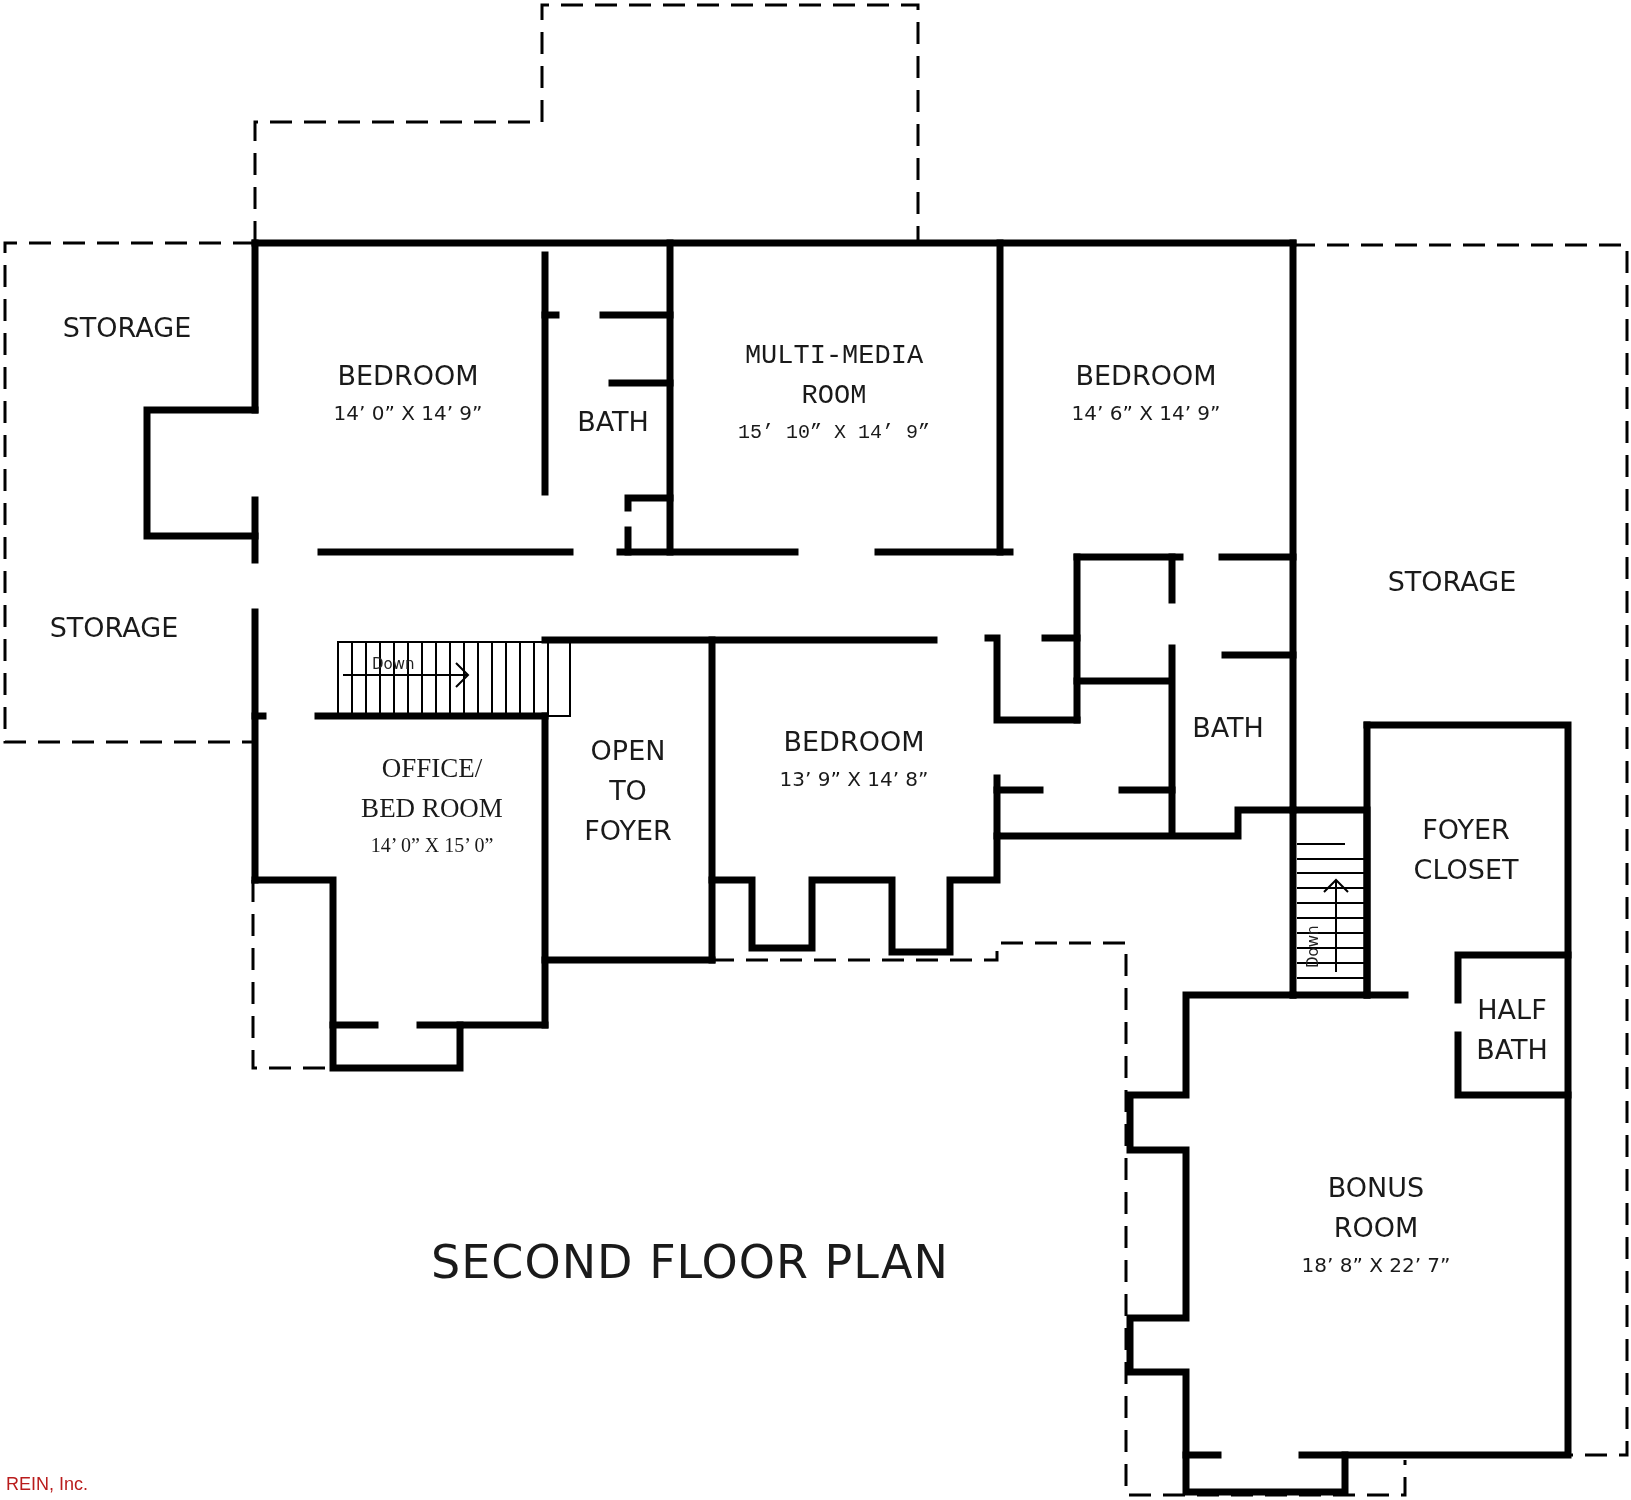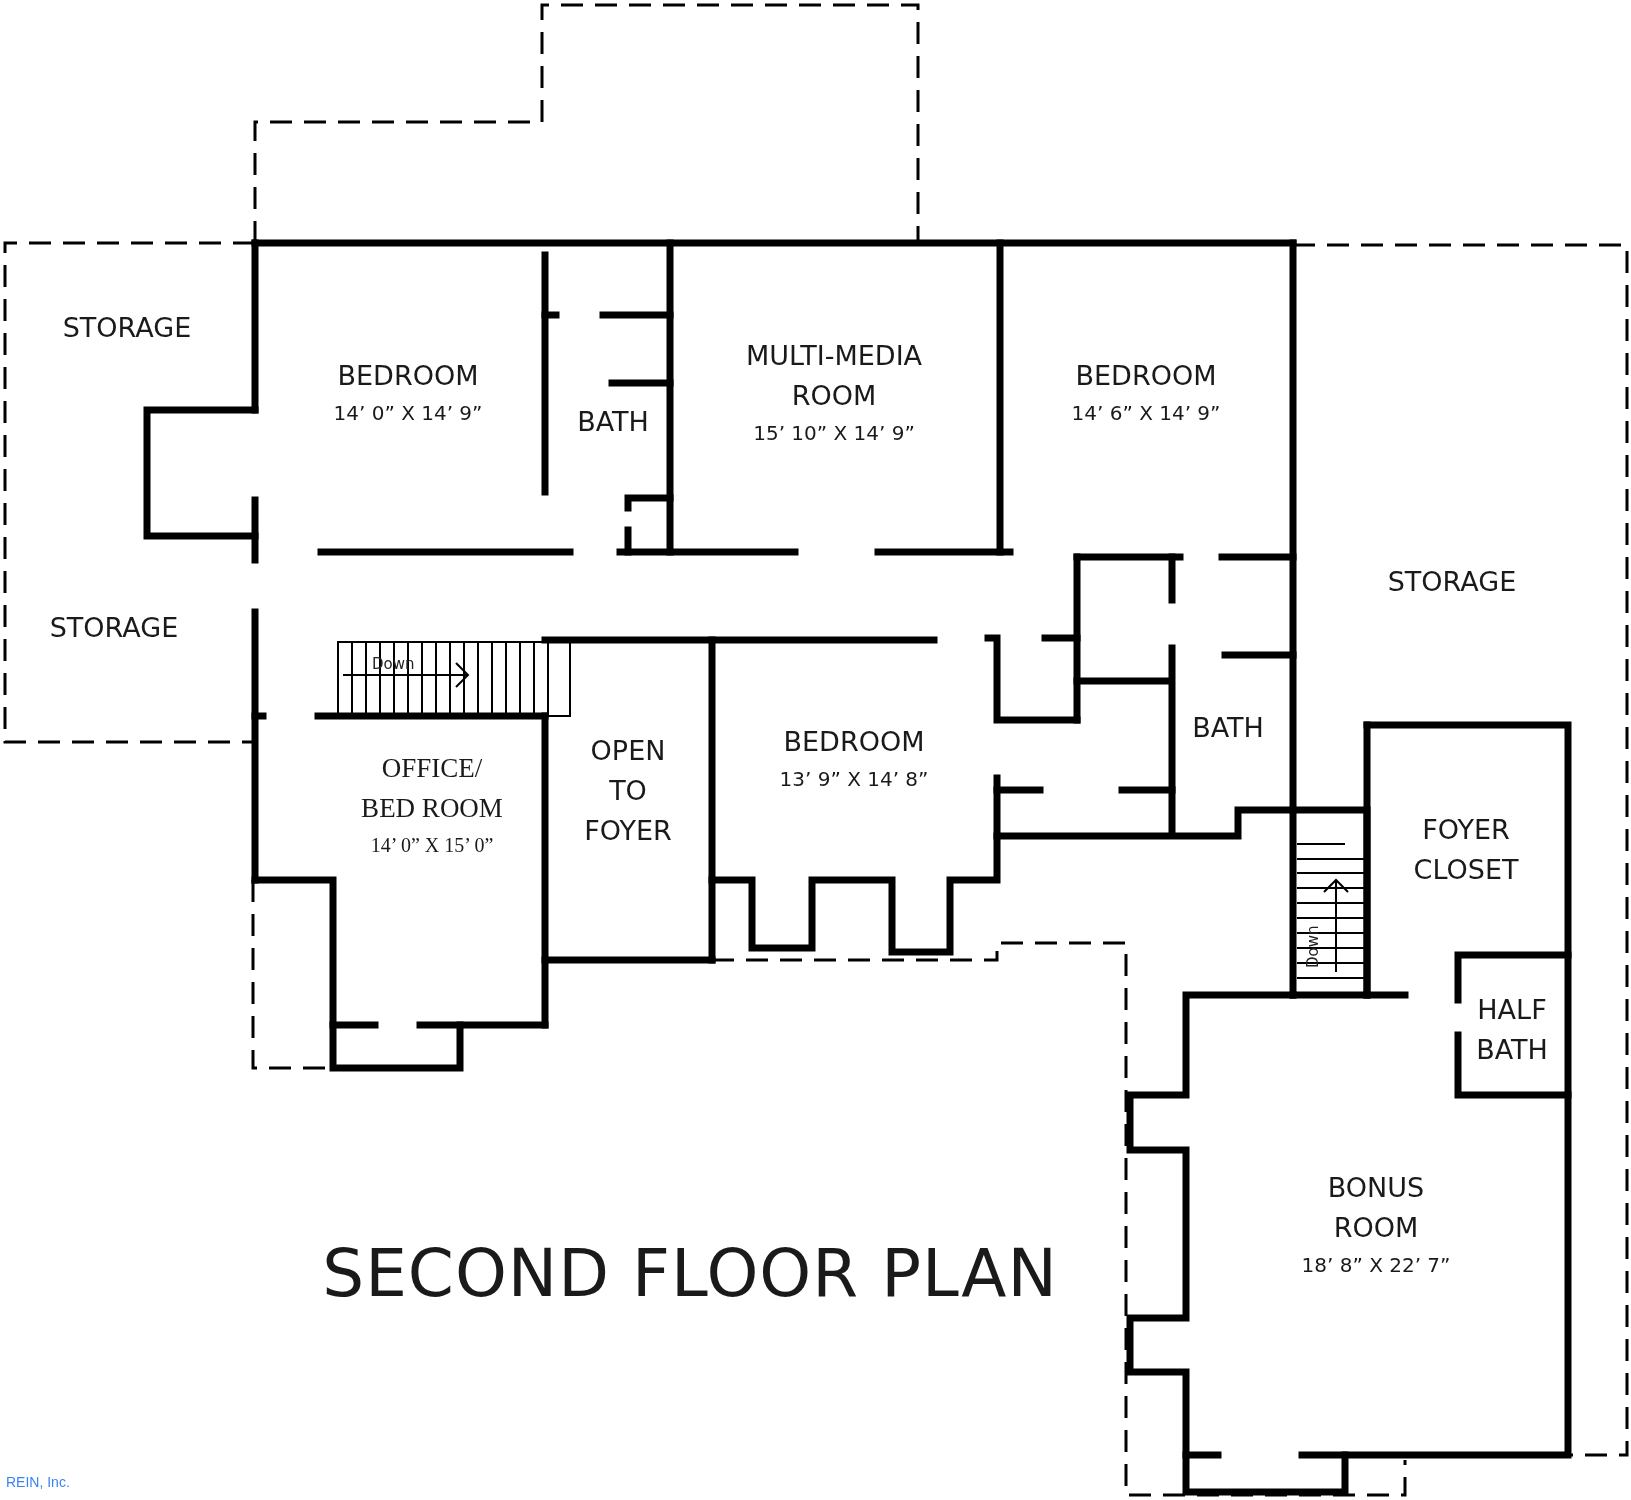--- a/index.html
+++ b/index.html
@@ -6,22 +6,22 @@
   body { width: 1631px; height: 1500px; position: relative; overflow: hidden;
          font-family: "DejaVu Sans", sans-serif; color: #1a1a1a; }
   #plan { position: absolute; left: 0; top: 0; width: 1631px; height: 1500px; }
   .wall { stroke: #000; stroke-width: 7; fill: none; stroke-linecap: square; }
   .dash { stroke: #000; stroke-width: 3; fill: none; stroke-dasharray: 22 12; }
   .thin { stroke: #000; stroke-width: 2; fill: none; }
   .lbl { position: absolute; text-align: center; transform: translateX(-50%);
          font-size: 27px; line-height: 40px; letter-spacing: 0px; white-space: nowrap; }
   .dim { display: block; font-size: 20px; line-height: 34px; }
   .title { position: absolute; left: 690px; top: 1235px; transform: translateX(-50%);
-           font-size: 66px; letter-spacing: 1px; white-space: nowrap; }
-  .wm { position: absolute; left: 6px; top: 1474px; font-size: 14px; color: #3b82f6;
+           font-size: 46px; letter-spacing: 1px; white-space: nowrap; }
+  .wm { position: absolute; left: 6px; top: 1474px; font-size: 18px; color: #b91c1c;
         font-family: "Liberation Sans", sans-serif; }
   .stair-txt { font-size: 15px; fill: #222; font-family: "DejaVu Sans", sans-serif; }
 </style>
 </head>
 <body>
 
 <svg id="plan" viewBox="0 0 1631 1500" xmlns="http://www.w3.org/2000/svg">
 
   <g>
     <polyline class="dash" points="255,243 255,122 542,122 542,5 918,5 918,243"></polyline>
@@ -145,21 +145,21 @@
 <div class="lbl" style="left:114px; top:608px;">
   <span>STORAGE</span>
 </div>
 <div class="lbl" style="left:408px; top:356px;">
   <span>BEDROOM</span>
   <span class="dim">14’ 0” X 14’ 9”</span>
 </div>
 <div class="lbl" style="left:613px; top:402px;">
   <span>BATH</span>
 </div>
-<div class="lbl" style="left:834px; top:336px;">
+<div class="lbl" style="left:834px; top:336px;font-family:Liberation Mono, monospace;">
   <span style="display:block">MULTI-MEDIA</span>
   <span style="display:block">ROOM</span>
   <span class="dim">15’ 10” X 14’ 9”</span>
 </div>
 <div class="lbl" style="left:1146px; top:356px;">
   <span>BEDROOM</span>
   <span class="dim">14’ 6” X 14’ 9”</span>
 </div>
 <div class="lbl" style="left:1452px; top:562px;">
   <span>STORAGE</span>

